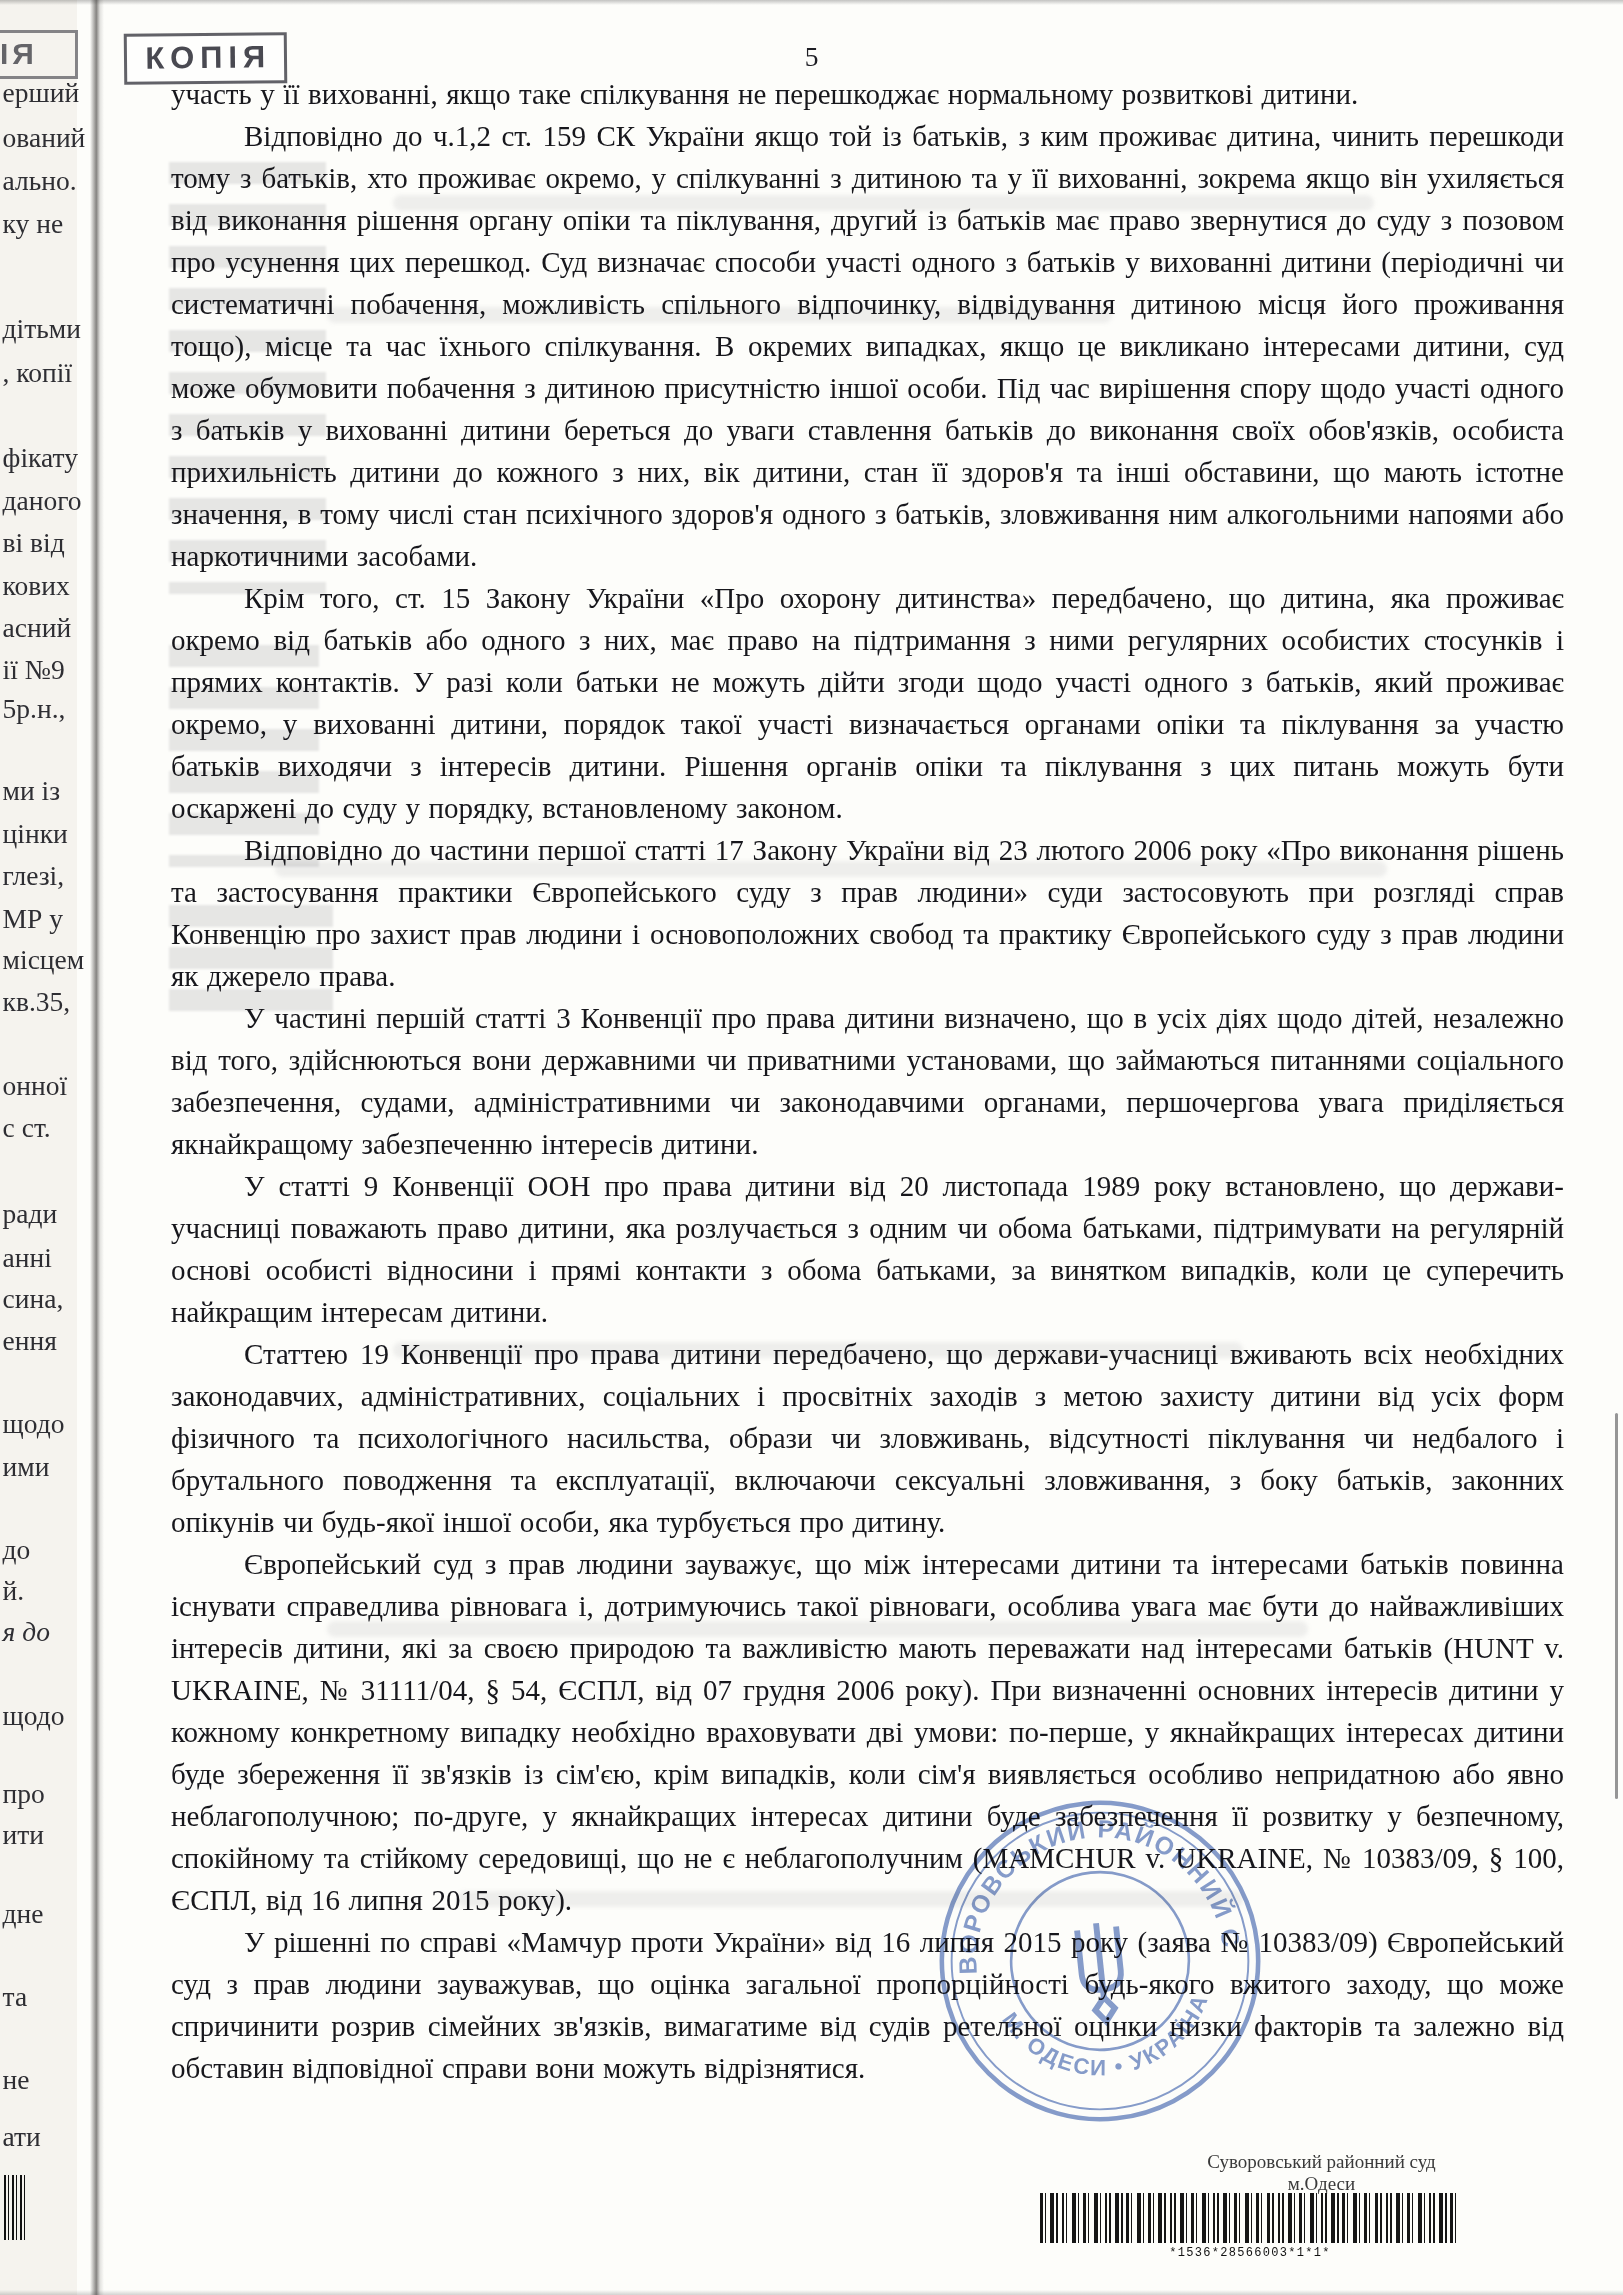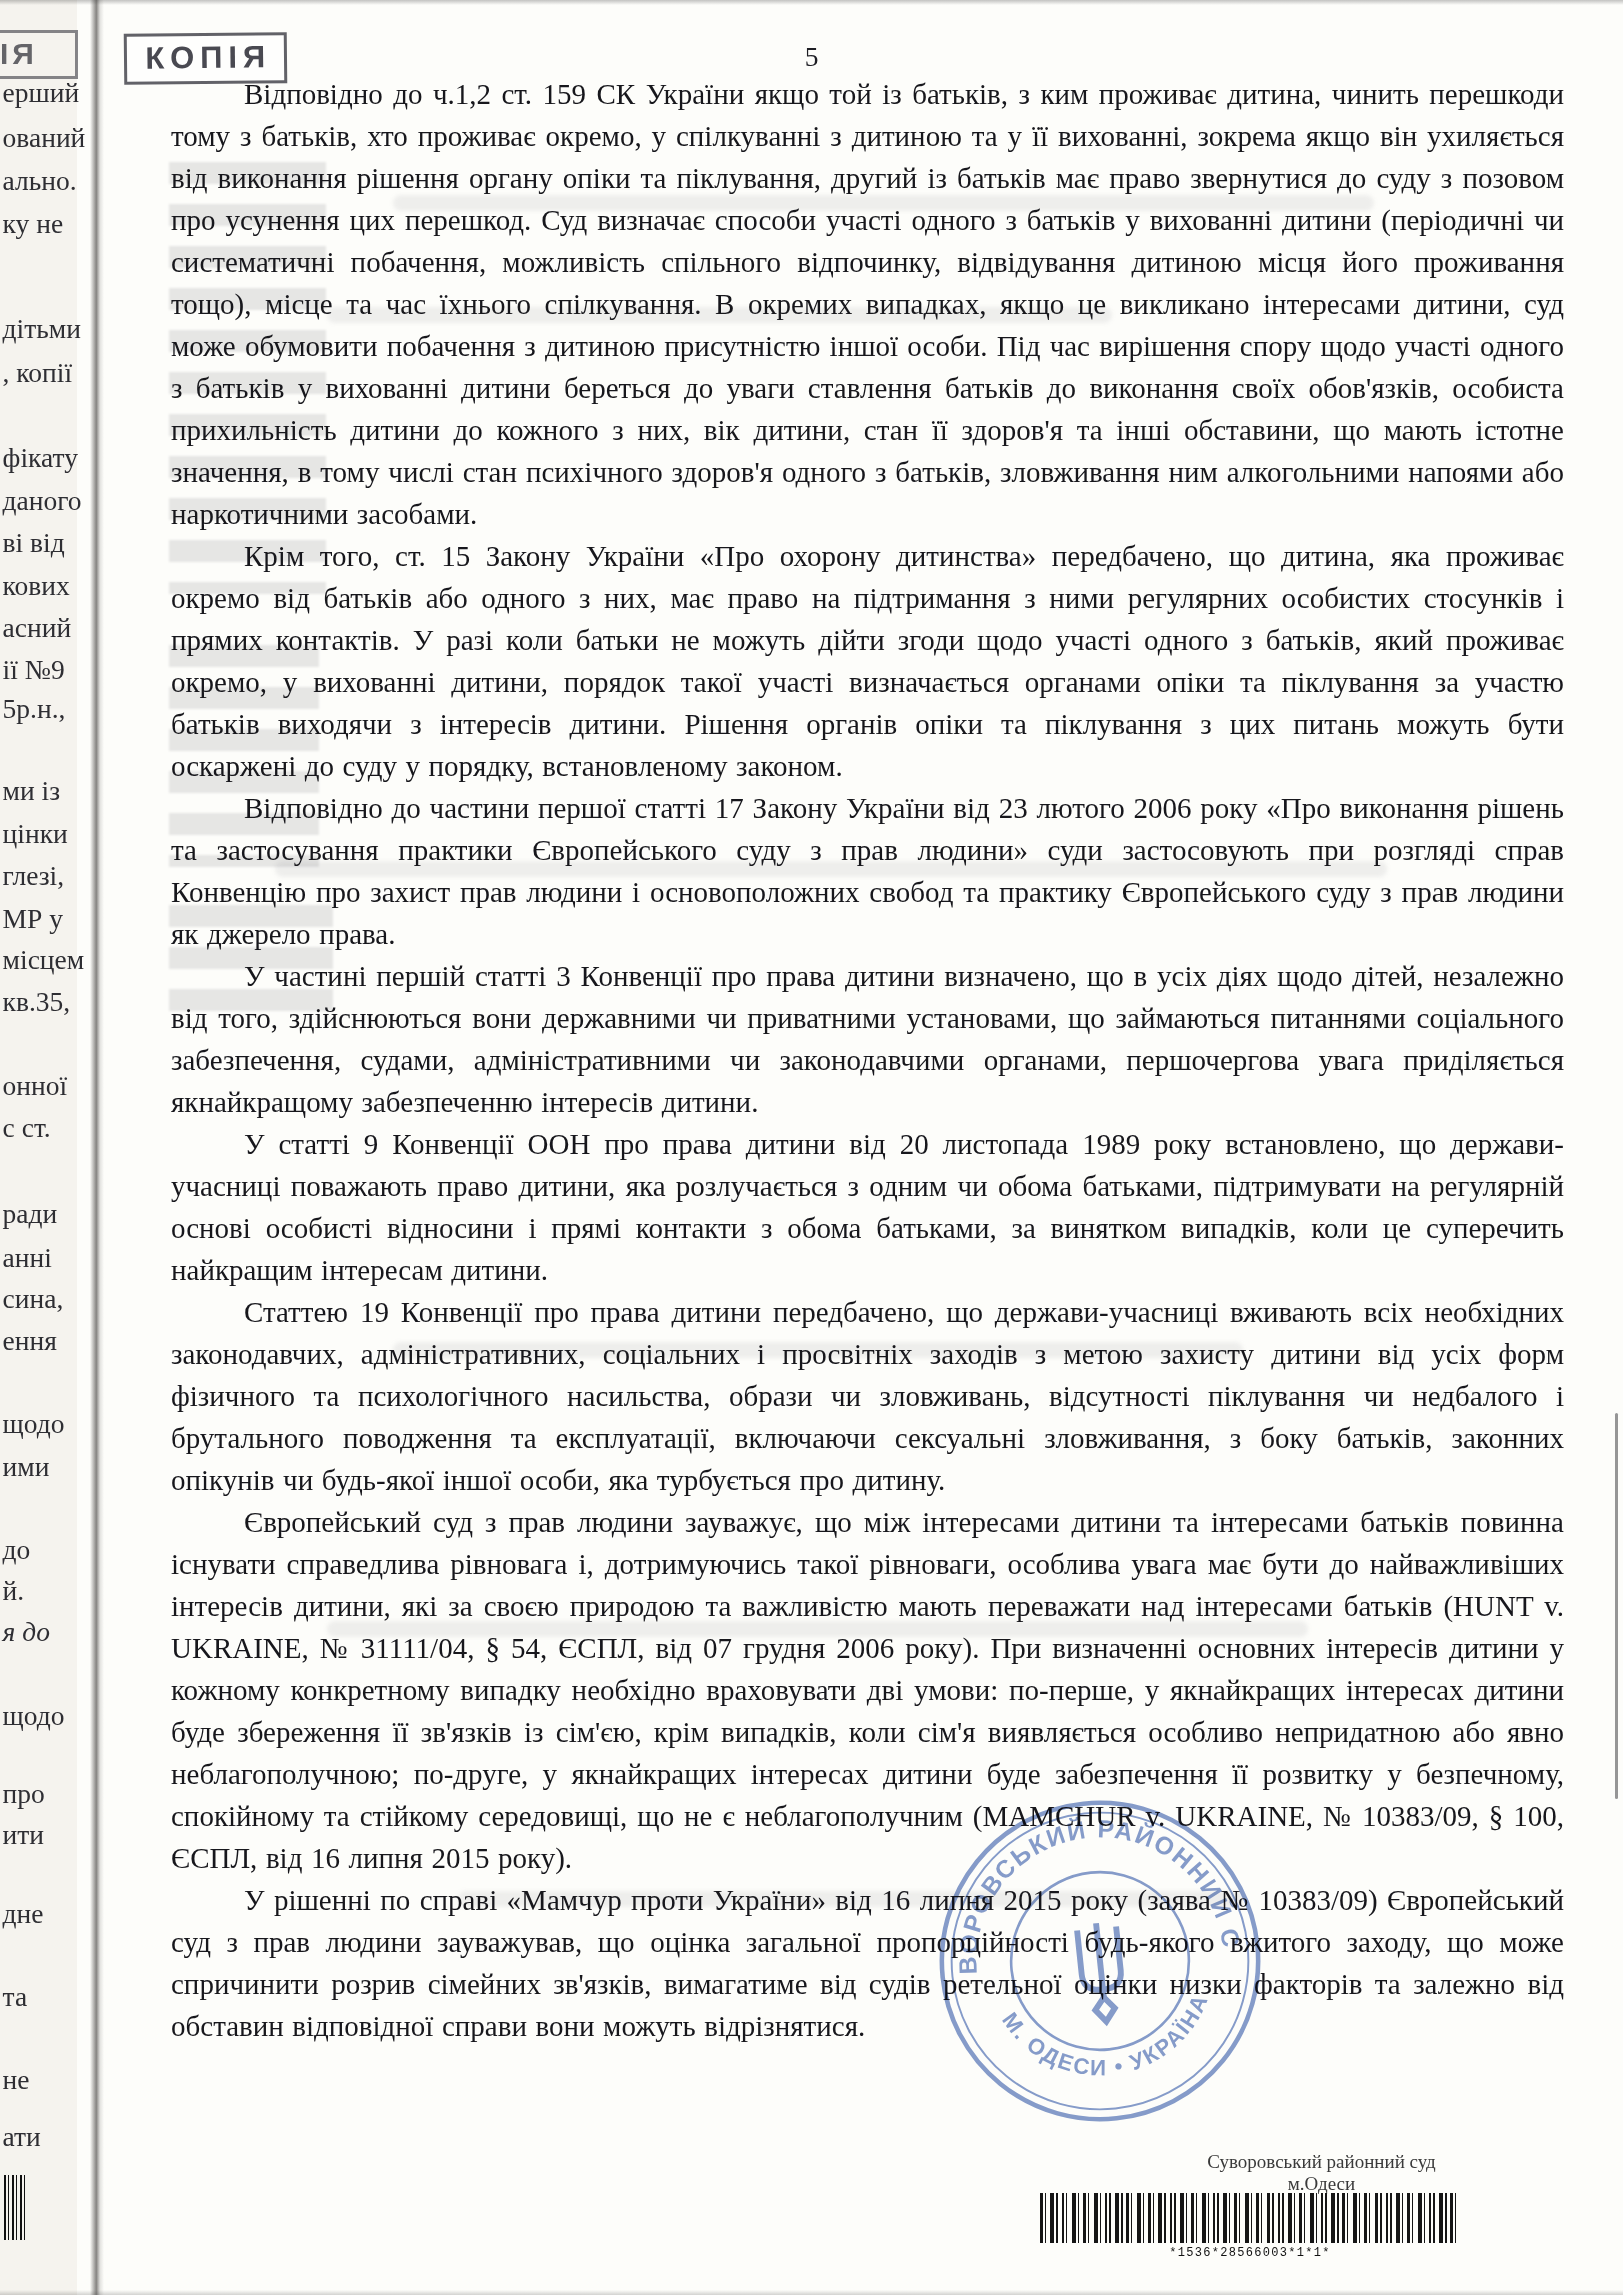--- a/index.html
+++ b/index.html
@@ -168,20 +168,21 @@
   <div class="faint-line" style="left:393px; top:195px; width:981px;"></div>
   <div class="faint-line" style="left:327px; top:307px; width:785px;"></div>
   <div class="faint-line" style="left:275px; top:861px; width:1112px;"></div>
   <div class="faint-line" style="left:393px; top:1342px; width:850px;"></div>
   <div class="faint-line" style="left:327px; top:1621px; width:981px;"></div>
   <div class="faint-line" style="left:458px; top:1891px; width:785px;"></div>
   <div class="right-edge-line"></div>
 
   <div class="body-text">
 
+  <p class="para no-indent">участь у її вихованні, якщо таке спілкування не перешкоджає нормальному розвиткові дитини.</p>
       <p class="para">Відповідно до ч.1,2 ст. 159 СК України якщо той із батьків, з ким проживає дитина, чинить перешкоди тому з батьків, хто проживає окремо, у спілкуванні з дитиною та у її вихованні, зокрема якщо він ухиляється від виконання рішення органу опіки та піклування, другий із батьків має право звернутися до суду з позовом про усунення цих перешкод. Суд визначає способи участі одного з батьків у вихованні дитини (періодичні чи систематичні побачення, можливість спільного відпочинку, відвідування дитиною місця його проживання тощо), місце та час їхнього спілкування. В окремих випадках, якщо це викликано інтересами дитини, суд може обумовити побачення з дитиною присутністю іншої особи. Під час вирішення спору щодо участі одного з батьків у вихованні дитини береться до уваги ставлення батьків до виконання своїх обов'язків, особиста прихильність дитини до кожного з них, вік дитини, стан її здоров'я та інші обставини, що мають істотне значення, в тому числі стан психічного здоров'я одного з батьків, зловживання ним алкогольними напоями або наркотичними засобами.</p>
       <p class="para">Крім того, ст. 15 Закону України «Про охорону дитинства» передбачено, що дитина, яка проживає окремо від батьків або одного з них, має право на підтримання з ними регулярних особистих стосунків і прямих контактів. У разі коли батьки не можуть дійти згоди щодо участі одного з батьків, який проживає окремо, у вихованні дитини, порядок такої участі визначається органами опіки та піклування за участю батьків виходячи з інтересів дитини. Рішення органів опіки та піклування з цих питань можуть бути оскаржені до суду у порядку, встановленому законом.</p>
       <p class="para">Відповідно до частини першої статті 17 Закону України від 23 лютого 2006 року «Про виконання рішень та застосування практики Європейського суду з прав людини» суди застосовують при розгляді справ Конвенцію про захист прав людини і основоположних свобод та практику Європейського суду з прав людини як джерело права.</p>
       <p class="para">У частині першій статті 3 Конвенції про права дитини визначено, що в усіх діях щодо дітей, незалежно від того, здійснюються вони державними чи приватними установами, що займаються питаннями соціального забезпечення, судами, адміністративними чи законодавчими органами, першочергова увага приділяється якнайкращому забезпеченню інтересів дитини.</p>
       <p class="para">У статті 9 Конвенції ООН про права дитини від 20 листопада 1989 року встановлено, що держави-учасниці поважають право дитини, яка розлучається з одним чи обома батьками, підтримувати на регулярній основі особисті відносини і прямі контакти з обома батьками, за винятком випадків, коли це суперечить найкращим інтересам дитини.</p>
       <p class="para">Статтею 19 Конвенції про права дитини передбачено, що держави-учасниці вживають всіх необхідних законодавчих, адміністративних, соціальних і просвітніх заходів з метою захисту дитини від усіх форм фізичного та психологічного насильства, образи чи зловживань, відсутності піклування чи недбалого і брутального поводження та експлуатації, включаючи сексуальні зловживання, з боку батьків, законних опікунів чи будь-якої іншої особи, яка турбується про дитину.</p>
       <p class="para">Європейський суд з прав людини зауважує, що між інтересами дитини та інтересами батьків повинна існувати справедлива рівновага і, дотримуючись такої рівноваги, особлива увага має бути до найважливіших інтересів дитини, які за своєю природою та важливістю мають переважати над інтересами батьків (HUNT v. UKRAINE, № 31111/04, § 54, ЄСПЛ, від 07 грудня 2006 року). При визначенні основних інтересів дитини у кожному конкретному випадку необхідно враховувати дві умови: по-перше, у якнайкращих інтересах дитини буде збереження її зв'язків із сім'єю, крім випадків, коли сім'я виявляється особливо непридатною або явно неблагополучною; по-друге, у якнайкращих інтересах дитини буде забезпечення її розвитку у безпечному, спокійному та стійкому середовищі, що не є неблагополучним (MAMCHUR v. UKRAINE, № 10383/09, § 100, ЄСПЛ, від 16 липня 2015 року).</p>
       <p class="para">У рішенні по справі «Мамчур проти України» від 16 липня 2015 року (заява № 10383/09) Європейський суд з прав людини зауважував, що оцінка загальної пропорційності будь-якого вжитого заходу, що може спричинити розрив сімейних зв'язків, вимагатиме від судів ретельної оцінки низки факторів та залежно від обставин відповідної справи вони можуть відрізнятися.</p>
     </div>
 

